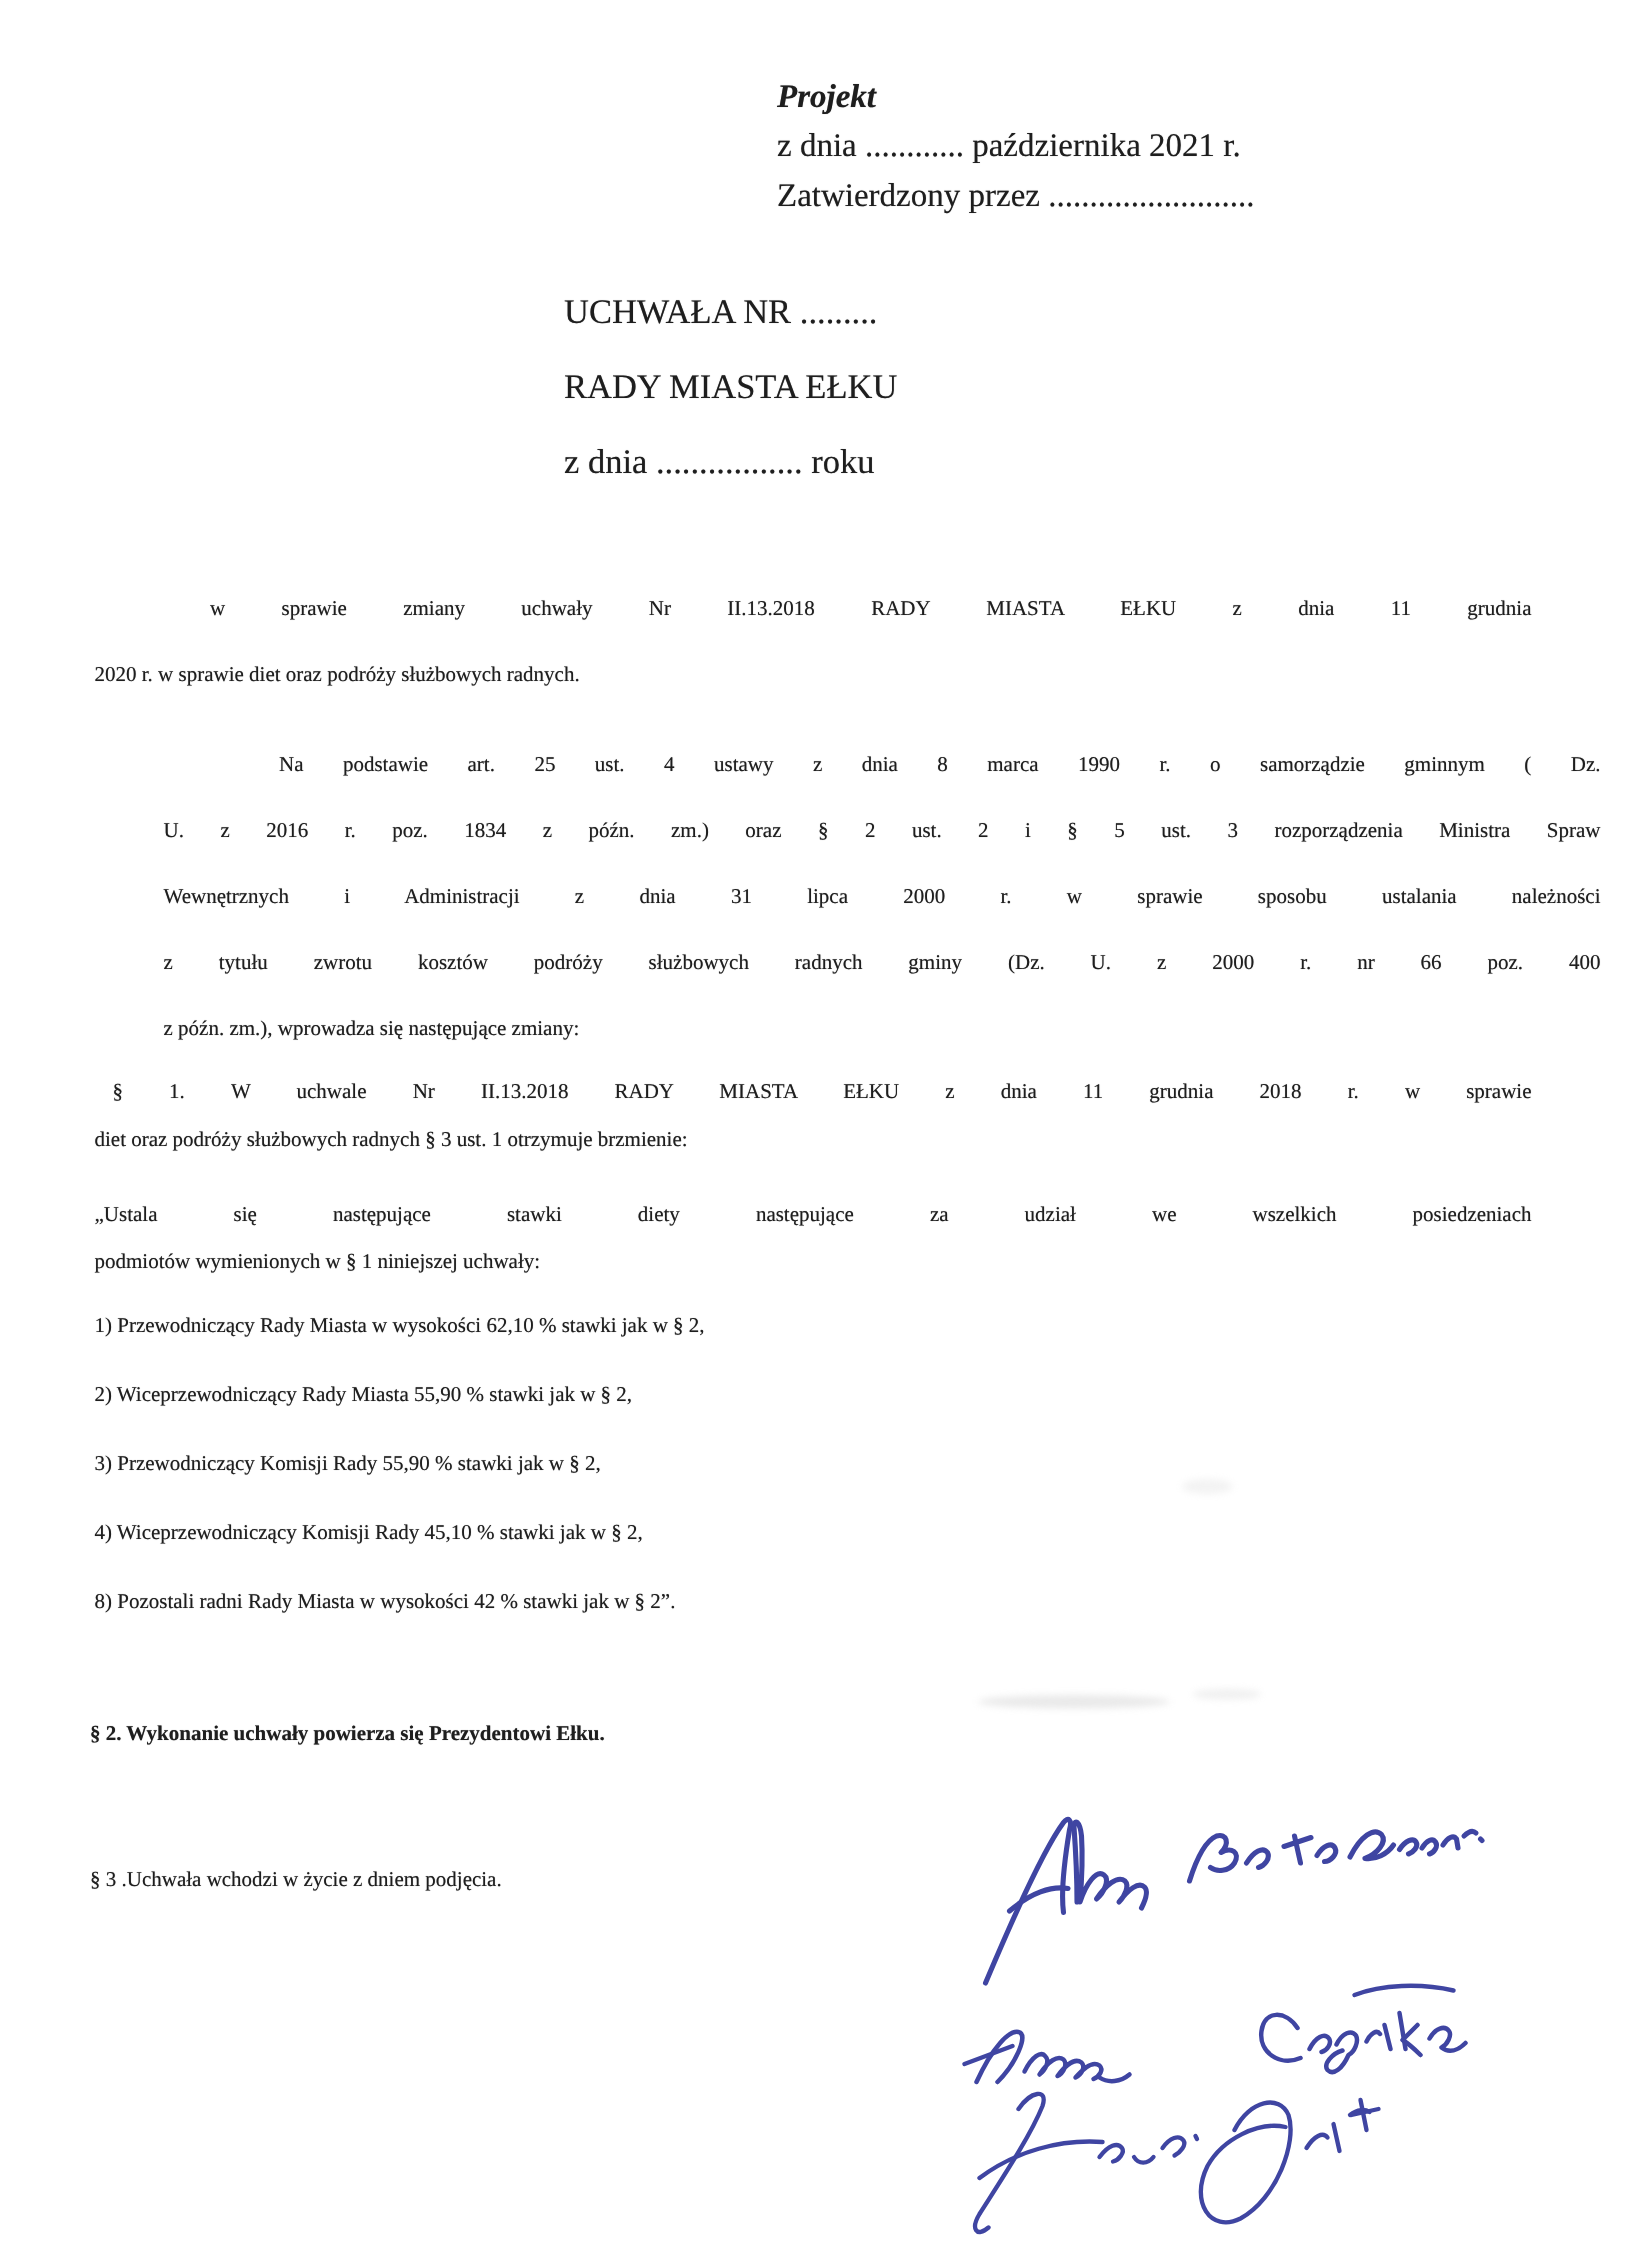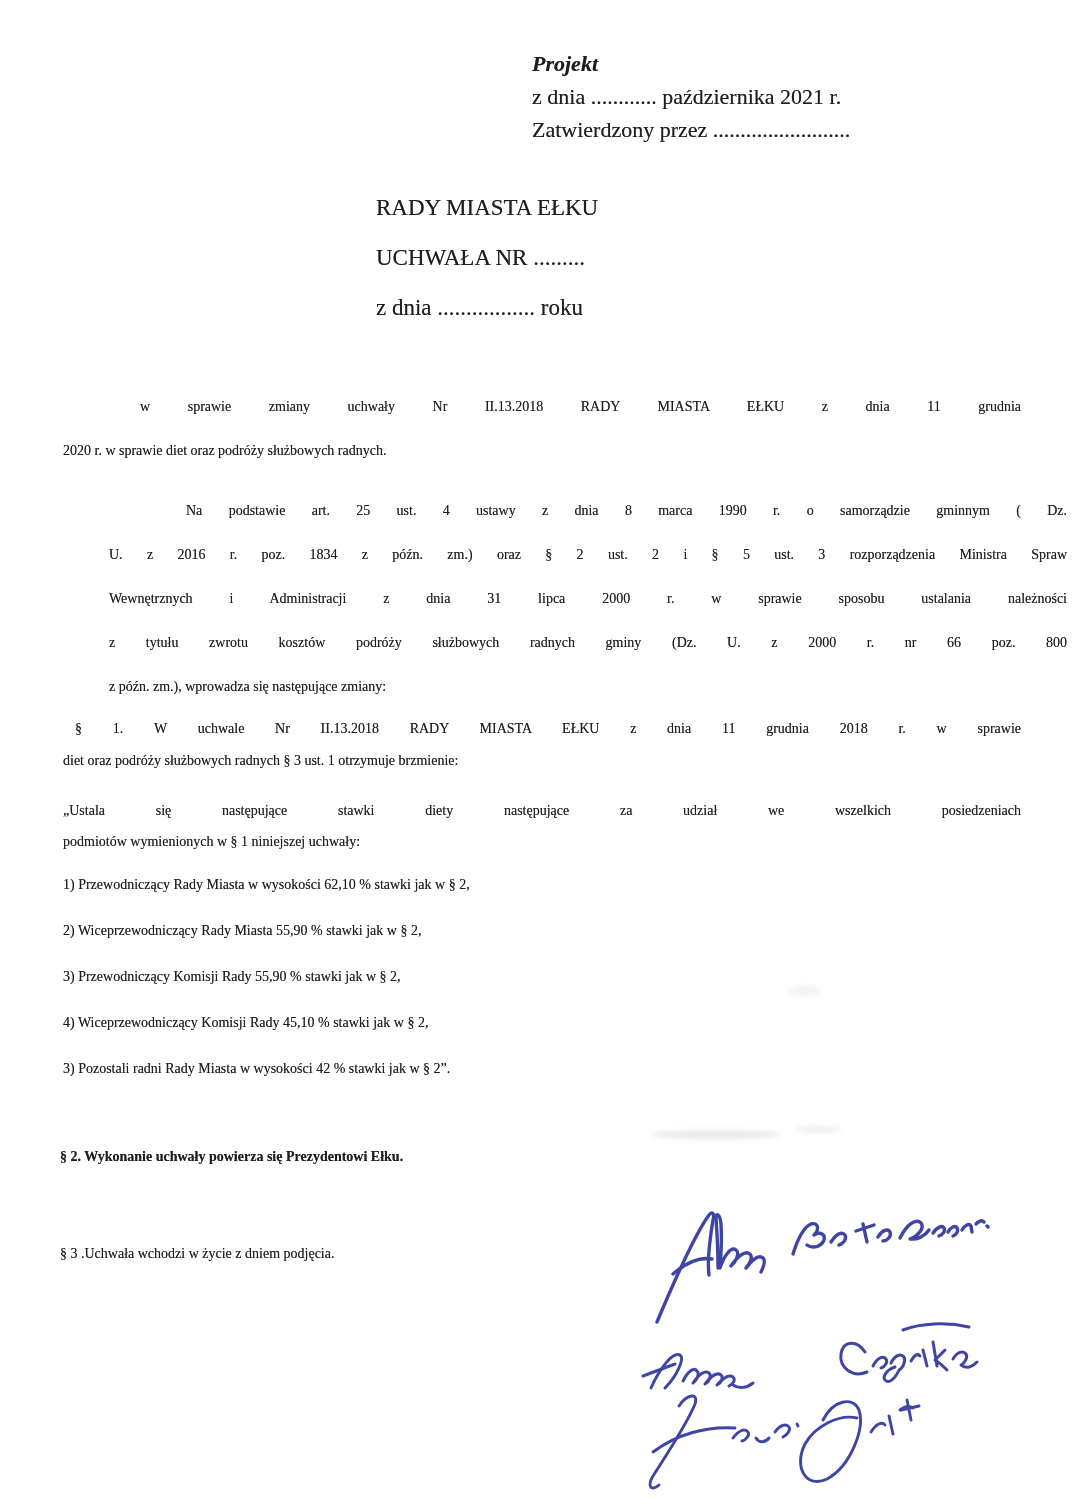--- a/index.html
+++ b/index.html
@@ -9,21 +9,21 @@
     background:#ffffff;
     font-family:"Liberation Serif","DejaVu Serif",serif;
     color:#1e1e1e;
     position:relative;
     overflow:hidden;
   }
   .page{position:absolute;inset:0;}
   .txt{text-shadow:0 0 .5px rgba(10,10,10,.55);}
 
   
-  .hdr{position:absolute;left:532px;top:47px;font-size:22px;line-height:33px;}
+  .hdr{position:absolute;left:518px;top:47px;font-size:22px;line-height:33px;}
   .hdr .b-i{font-weight:bold;font-style:italic;}
 
   
   .title{position:absolute;left:376px;top:183px;font-size:23px;line-height:50px;}
 
   
   .par{position:absolute;left:63px;width:958px;font-size:14px;}
   .subject{top:385px;line-height:44px;}
   .legal{top:489px;line-height:44px;margin-left:46px;}
   .sec1{top:713px;line-height:32px;}
@@ -51,54 +51,54 @@
 
 <div class="page">
 
   <div class="hdr txt">
     <div class="b-i">Projekt</div>
     <div>z dnia ............ października 2021 r.</div>
     <div>Zatwierdzony przez .........................</div>
   </div>
 
   <div class="title txt">
+    <div>UCHWAŁA NR .........</div>
     <div>RADY MIASTA EŁKU</div>
-    <div>UCHWAŁA NR .........</div>
     <div>z dnia ................. roku</div>
   </div>
 
   <div class="par subject txt">
     <div class="jl ind">w sprawie zmiany uchwały Nr II.13.2018 RADY MIASTA EŁKU z dnia 11 grudnia</div>
     <div class="jl last">2020 r. w sprawie diet oraz podróży służbowych radnych.</div>
   </div>
 
   <div class="par legal txt">
     <div class="jl ind">Na podstawie art. 25 ust. 4 ustawy z dnia 8 marca 1990 r. o samorządzie gminnym ( Dz.</div>
     <div class="jl">U. z 2016 r. poz. 1834 z późn. zm.) oraz § 2 ust. 2 i § 5 ust. 3 rozporządzenia Ministra Spraw</div>
     <div class="jl">Wewnętrznych i Administracji z dnia 31 lipca 2000 r. w sprawie sposobu ustalania należności</div>
-    <div class="jl">z tytułu zwrotu kosztów podróży służbowych radnych gminy (Dz. U. z 2000 r. nr 66 poz. 800</div>
+    <div class="jl">z tytułu zwrotu kosztów podróży służbowych radnych gminy (Dz. U. z 2000 r. nr 66 poz. 400</div>
     <div class="jl last">z późn. zm.), wprowadza się następujące zmiany:</div>
   </div>
 
   <div class="par sec1 txt">
     <div class="jl ind1">§ 1.&nbsp;W uchwale Nr II.13.2018 RADY MIASTA EŁKU z dnia 11 grudnia 2018 r. w sprawie</div>
     <div class="jl last">diet oraz podróży służbowych radnych § 3 ust. 1 otrzymuje brzmienie:</div>
   </div>
 
   <div class="par quote txt">
     <div class="jl">„Ustala się następujące stawki diety następujące za udział we wszelkich posiedzeniach</div>
     <div class="jl last">podmiotów wymienionych w § 1 niniejszej uchwały:</div>
   </div>
 
   <div class="par rates txt">
     <div>1) Przewodniczący Rady Miasta w wysokości 62,10 % stawki jak w § 2,</div>
     <div>2) Wiceprzewodniczący Rady Miasta 55,90 % stawki jak w § 2,</div>
     <div>3) Przewodniczący Komisji Rady 55,90 % stawki jak w § 2,</div>
     <div>4) Wiceprzewodniczący Komisji Rady 45,10 % stawki jak w § 2,</div>
-    <div>3) Pozostali radni Rady Miasta w wysokości 42 % stawki jak w § 2”.</div>
+    <div>8) Pozostali radni Rady Miasta w wysokości 42 % stawki jak w § 2”.</div>
   </div>
 
   <div class="par sec2 txt">§ 2. Wykonanie uchwały powierza się Prezydentowi Ełku.</div>
 
   <div class="par sec3 txt">§ 3 .Uchwała wchodzi w życie z dniem podjęcia.</div>
 
   <div class="smudge sm1"></div>
   <div class="smudge sm2"></div>
   <div class="smudge sm3"></div>
 

